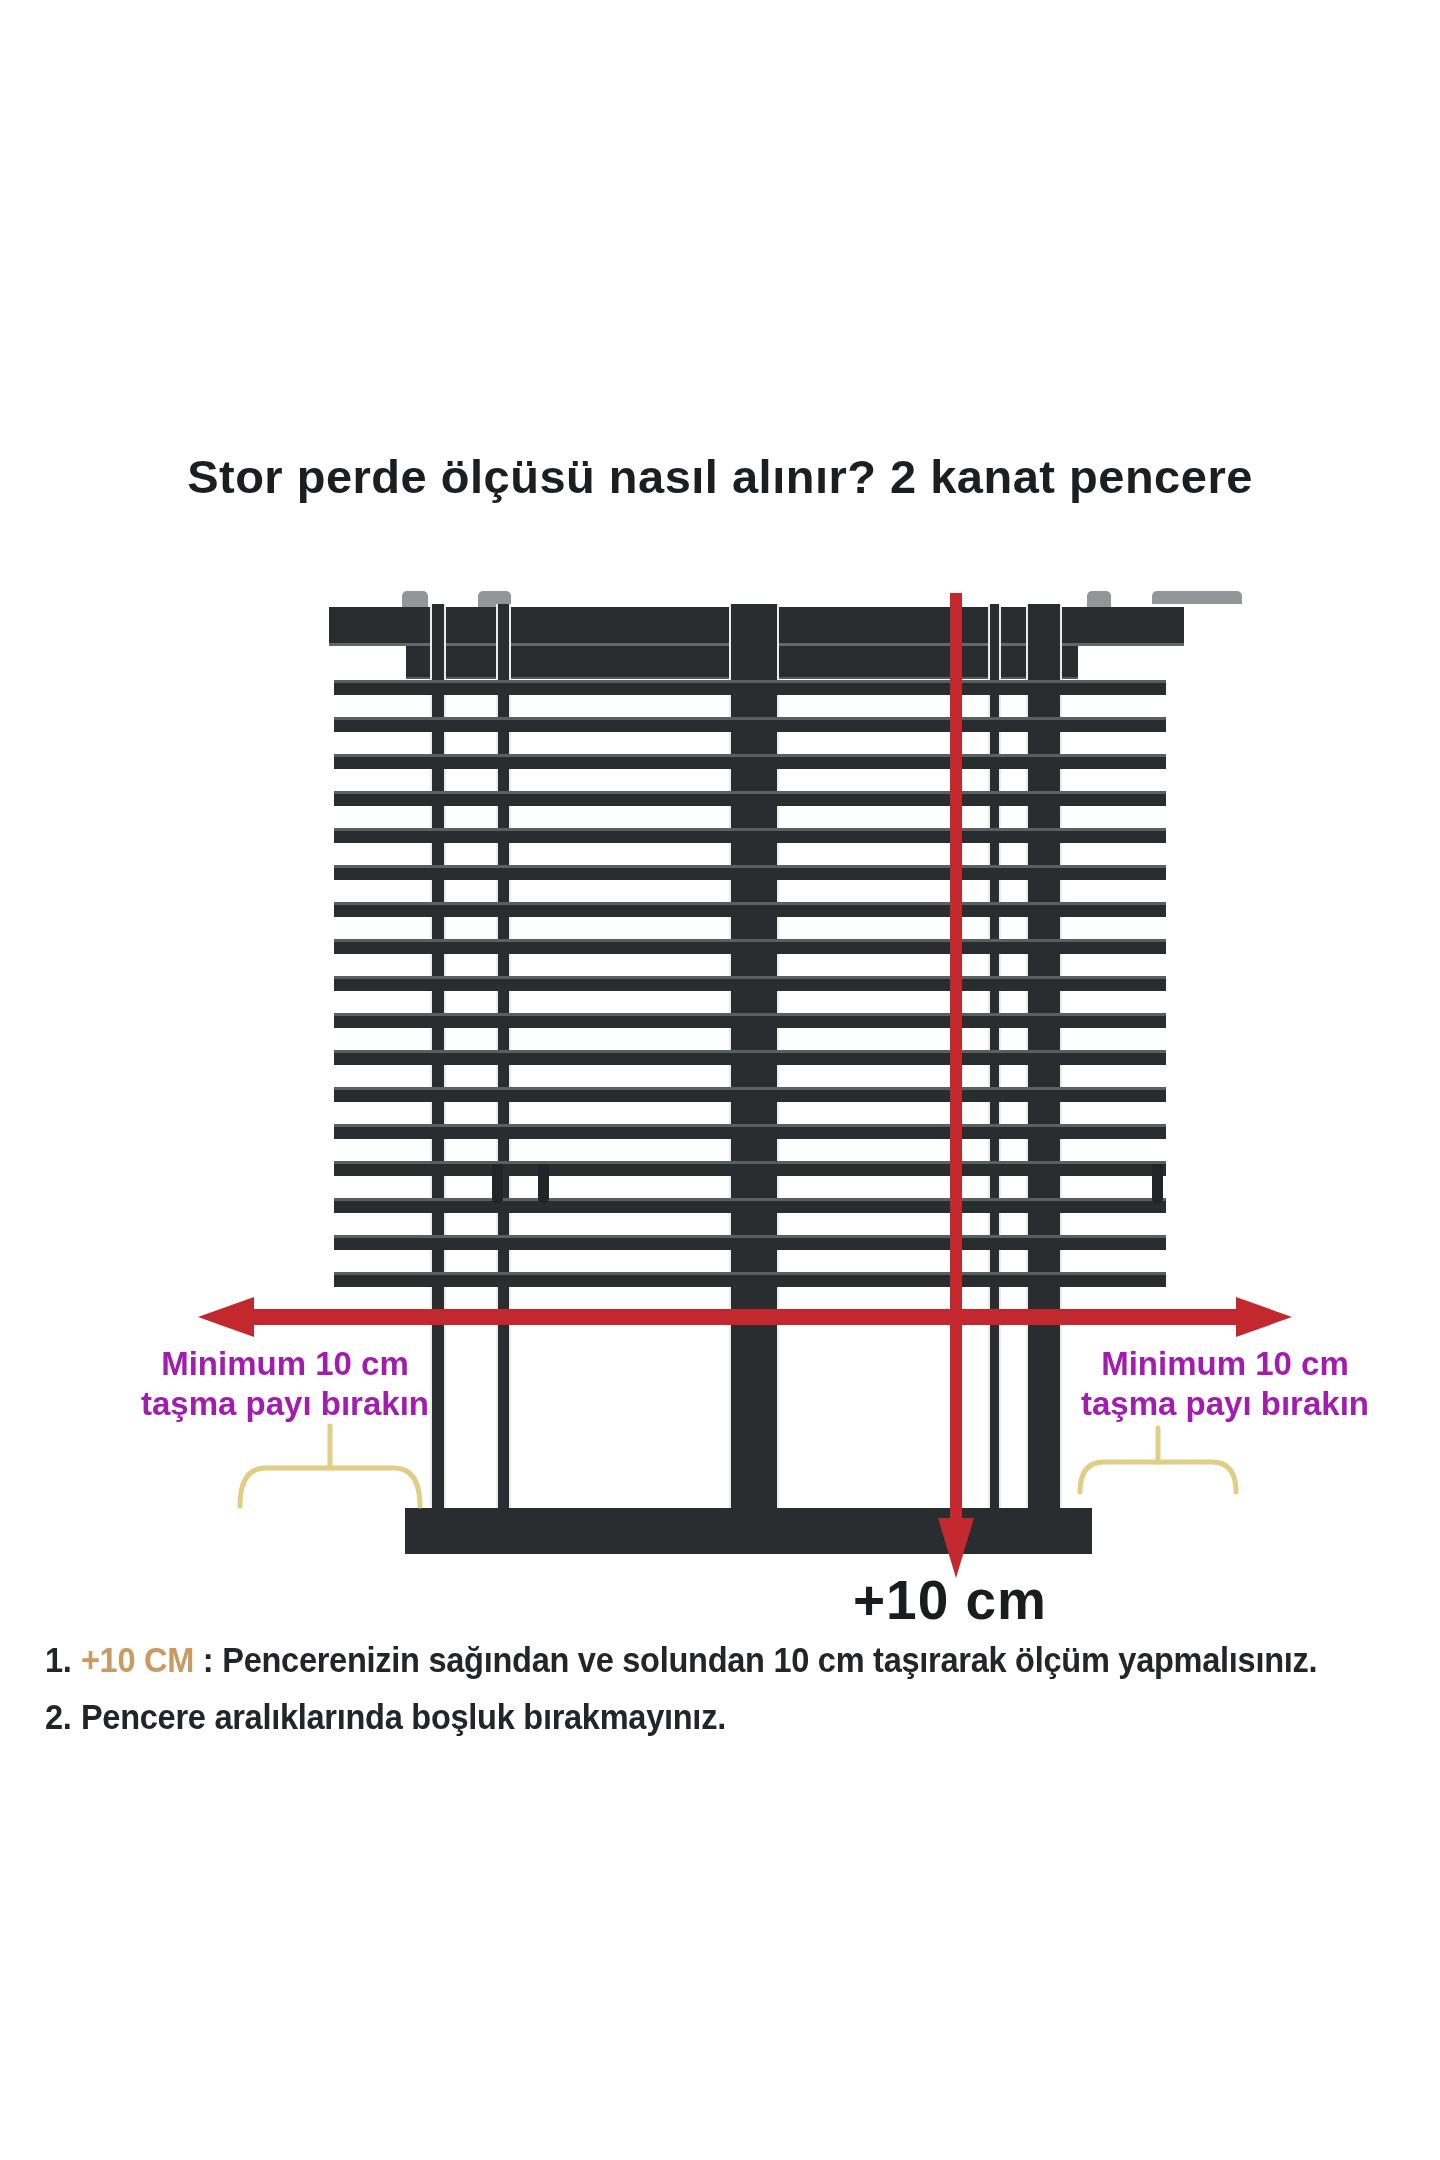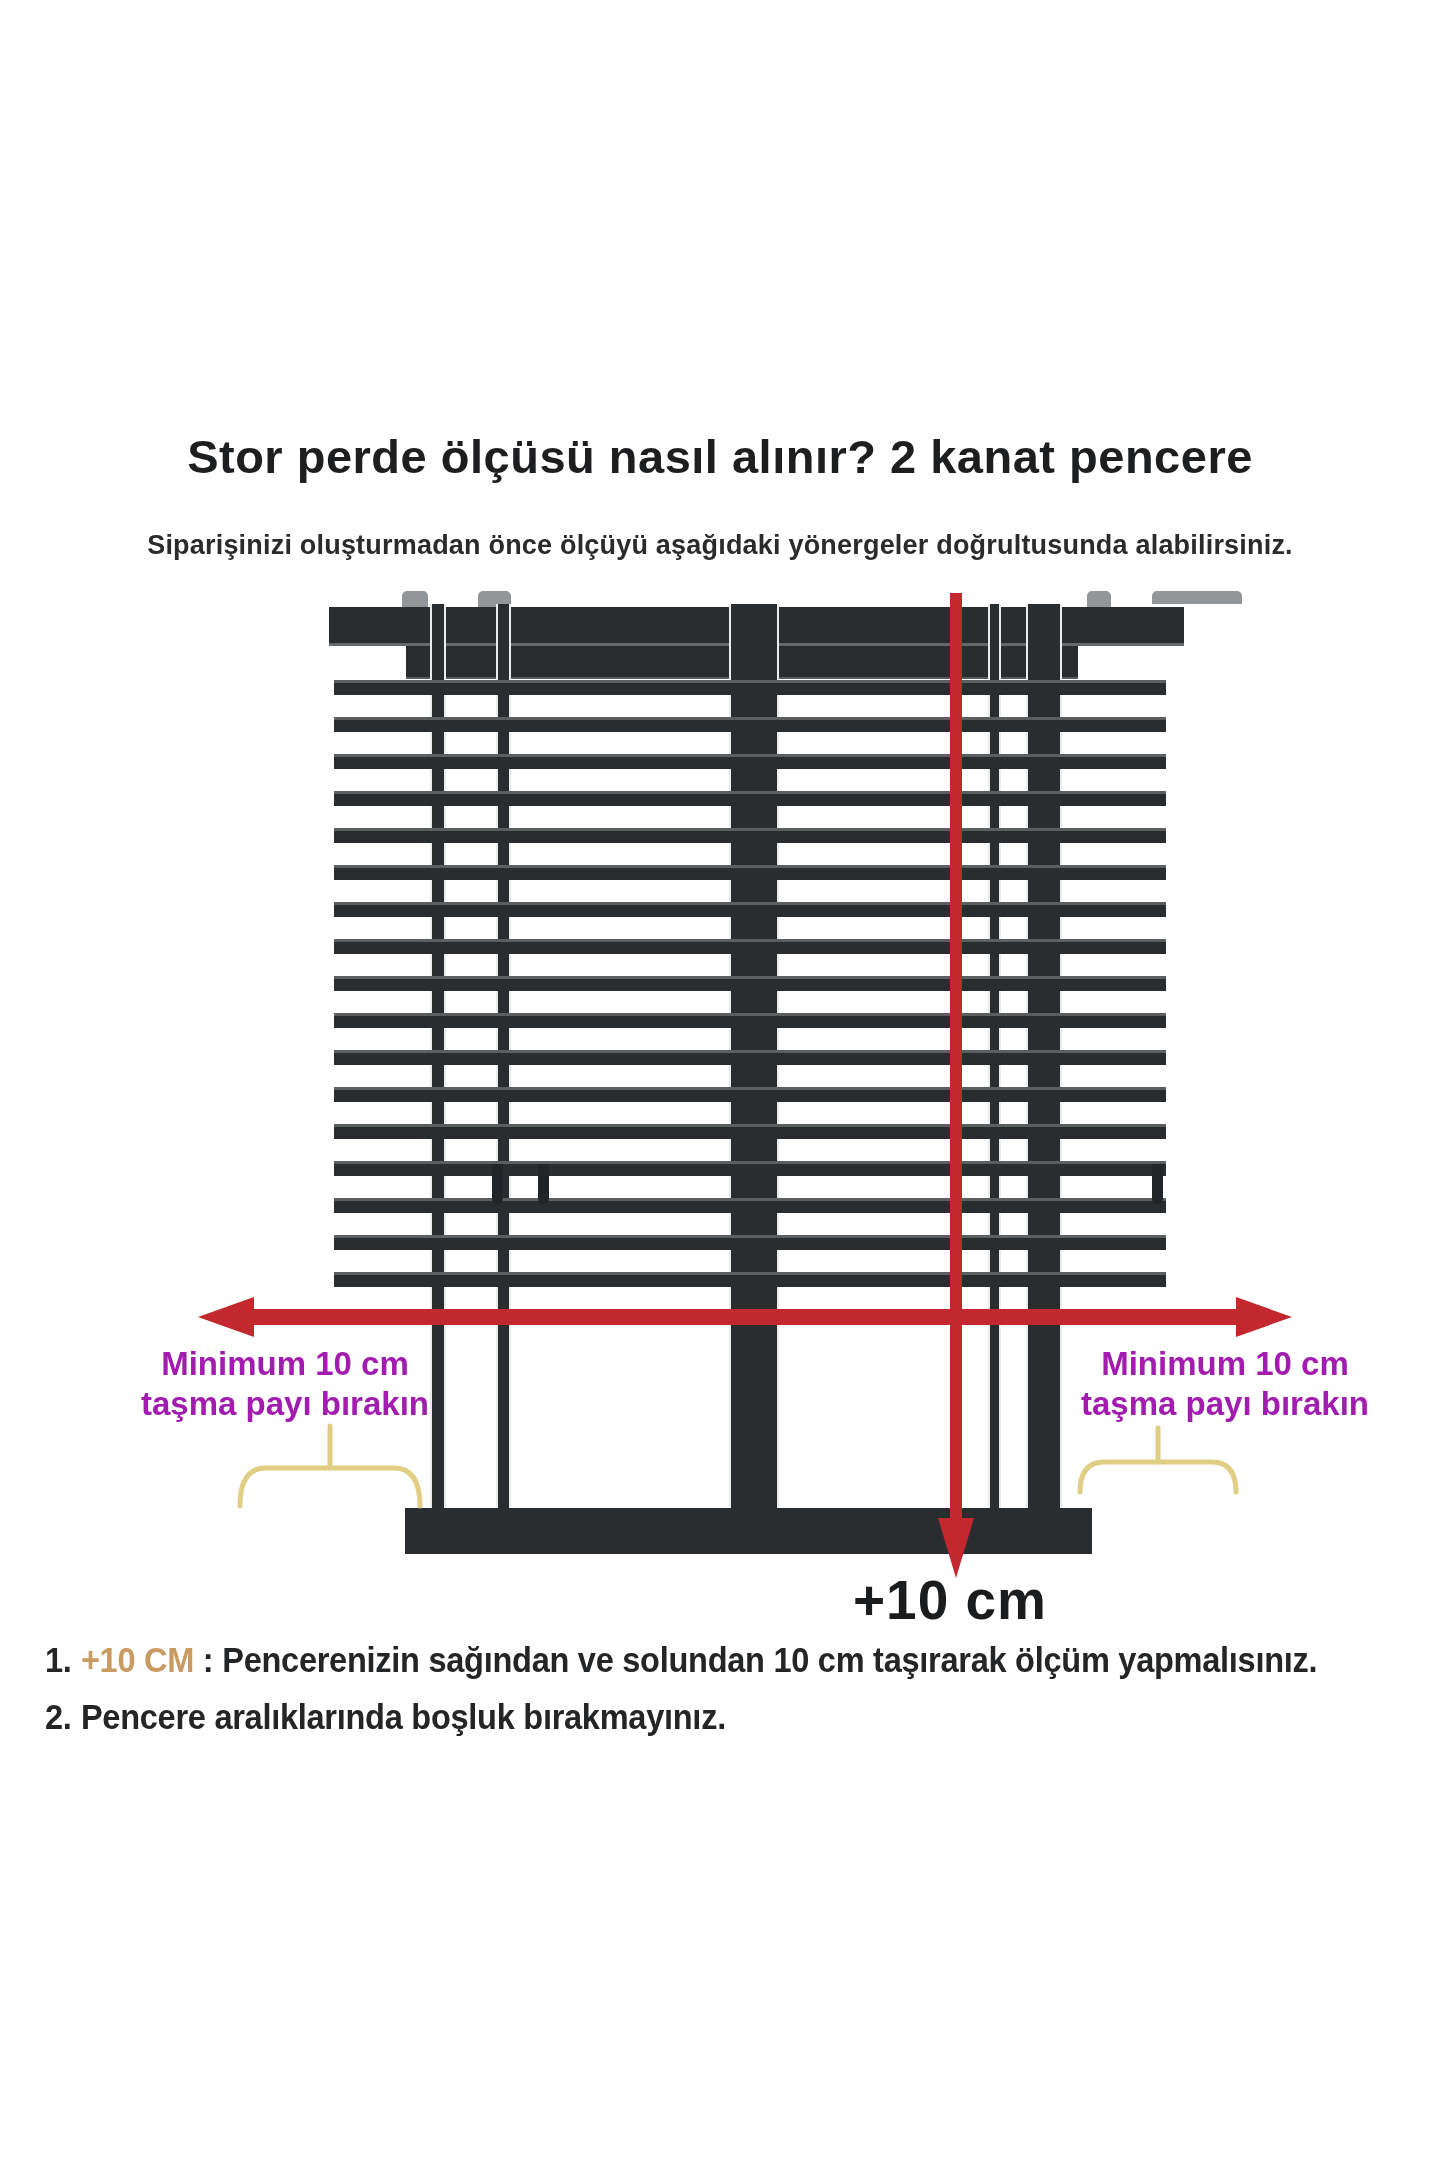--- a/index.html
+++ b/index.html
@@ -2,21 +2,21 @@
 <html><head>
 <meta charset="utf-8">
 <style>
   html,body{margin:0;padding:0;background:#ffffff;}
   .page{
     position:relative;width:1440px;height:2160px;background:#fff;
     font-family:"Liberation Sans",sans-serif;overflow:hidden;
   }
   
   .title{
-    position:absolute;left:0;right:0;top:400px;text-align:center;
+    position:absolute;left:0;right:0;top:420px;text-align:center;
     font-size:47px;line-height:1.1;font-weight:700;color:#1d1e20;letter-spacing:.5px;
   }
   .subtitle{
     position:absolute;left:0;right:0;top:503px;text-align:center;
     font-size:27px;font-weight:700;color:#2a2b2d;letter-spacing:.2px;
   }
   
   .stub{position:absolute;top:591px;height:16px;background:#939699;border-radius:5px 5px 0 0;z-index:0;}
   .stub.s1{left:402px;width:26px;}
   .stub.s2{left:478px;width:33px;}
@@ -91,21 +91,20 @@
   .note.n2{top:1697px;}
   .note .note-num{margin-right:10px;}
   .note .note-highlight{color:var(--highlight-tan);}
 </style>
 </head>
 <body>
 
 <div class="page" style="--frame-dark: #2a2d2f; --arrow-red: #c2282e; --bracket-yellow: #dfce83; --highlight-tan: #c99a62;">
 
   <h1 class="title">Stor perde ölçüsü nasıl alınır? 2 kanat pencere</h1>
-  <p class="subtitle">Siparişinizi oluşturmadan önce ölçüyü aşağıdaki yönergeler doğrultusunda alabilirsiniz.</p>
 
   <div class="stub s1"></div>
   <div class="stub s2"></div>
   <div class="stub s3"></div>
   <div class="stub s4"></div>
 
   <div class="headrail"></div>
   <div class="topframe"></div>
 
   <div class="post l1"></div>

